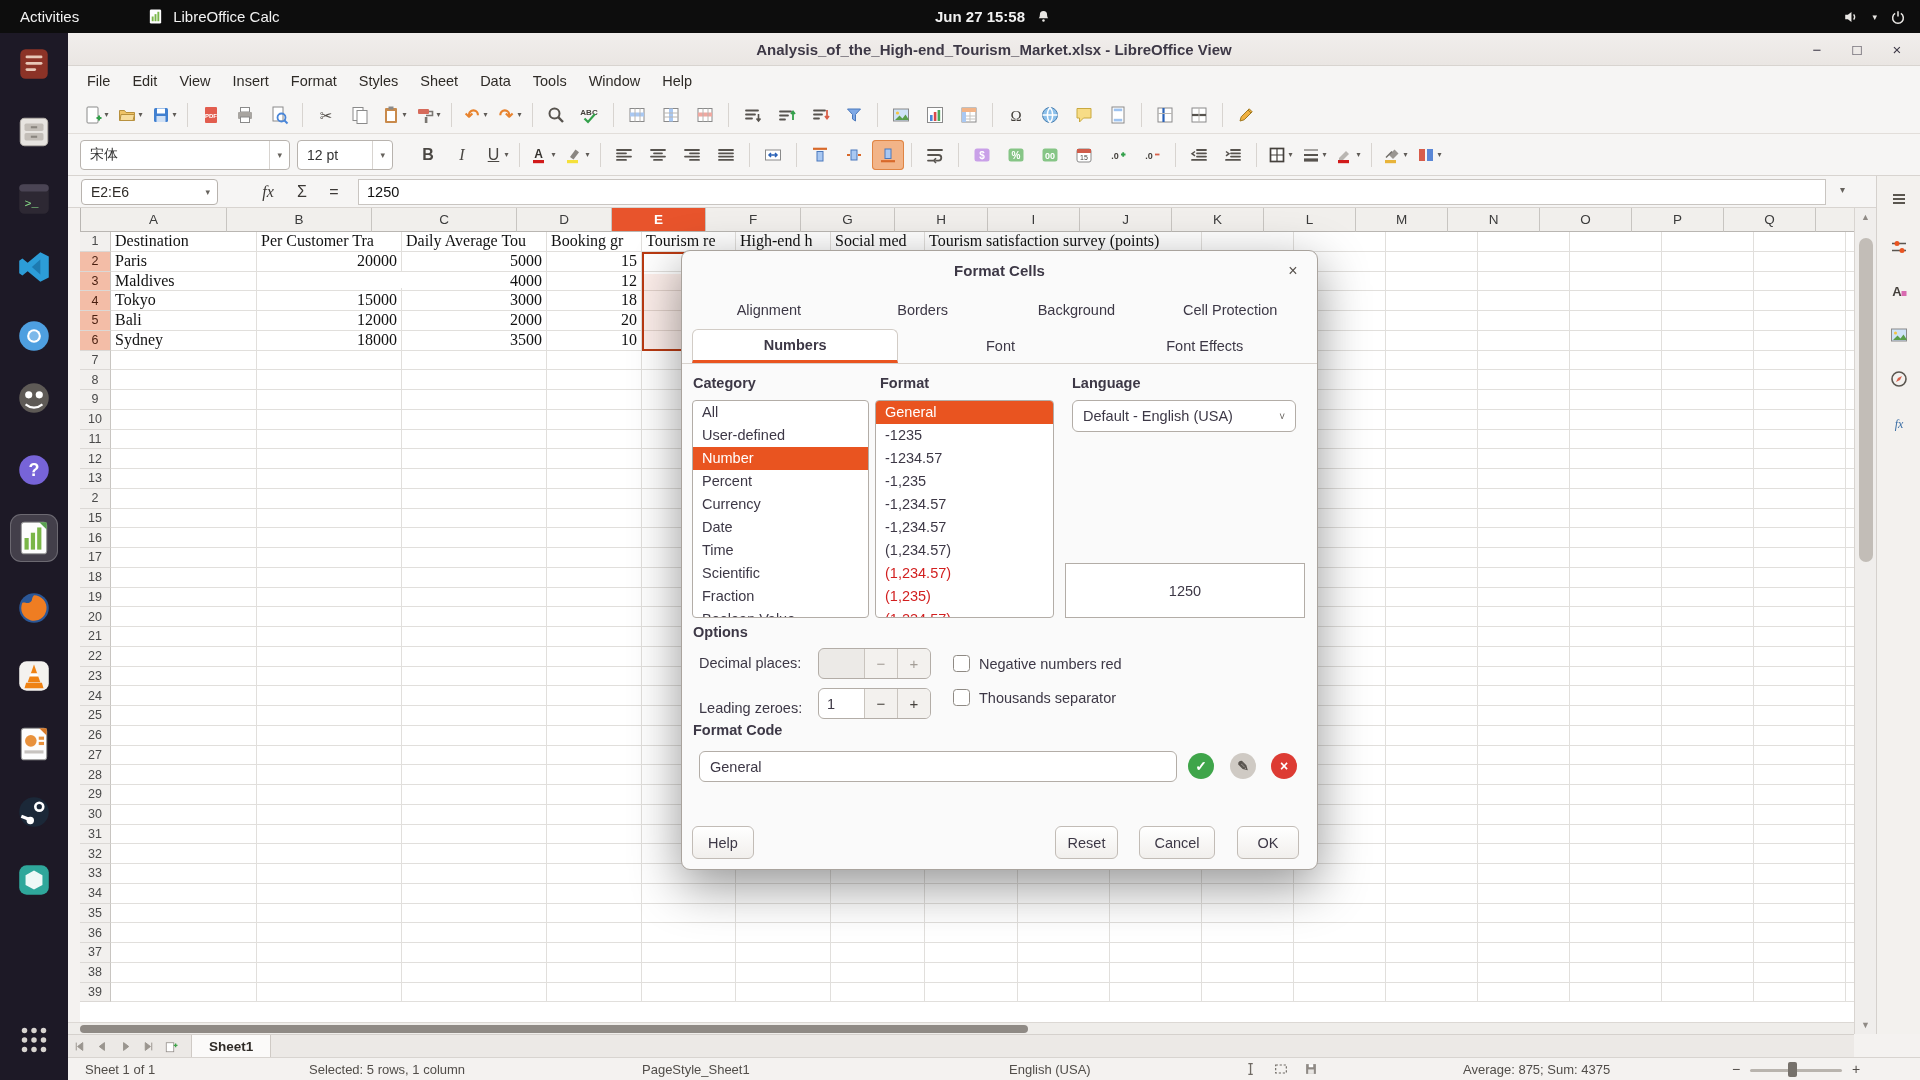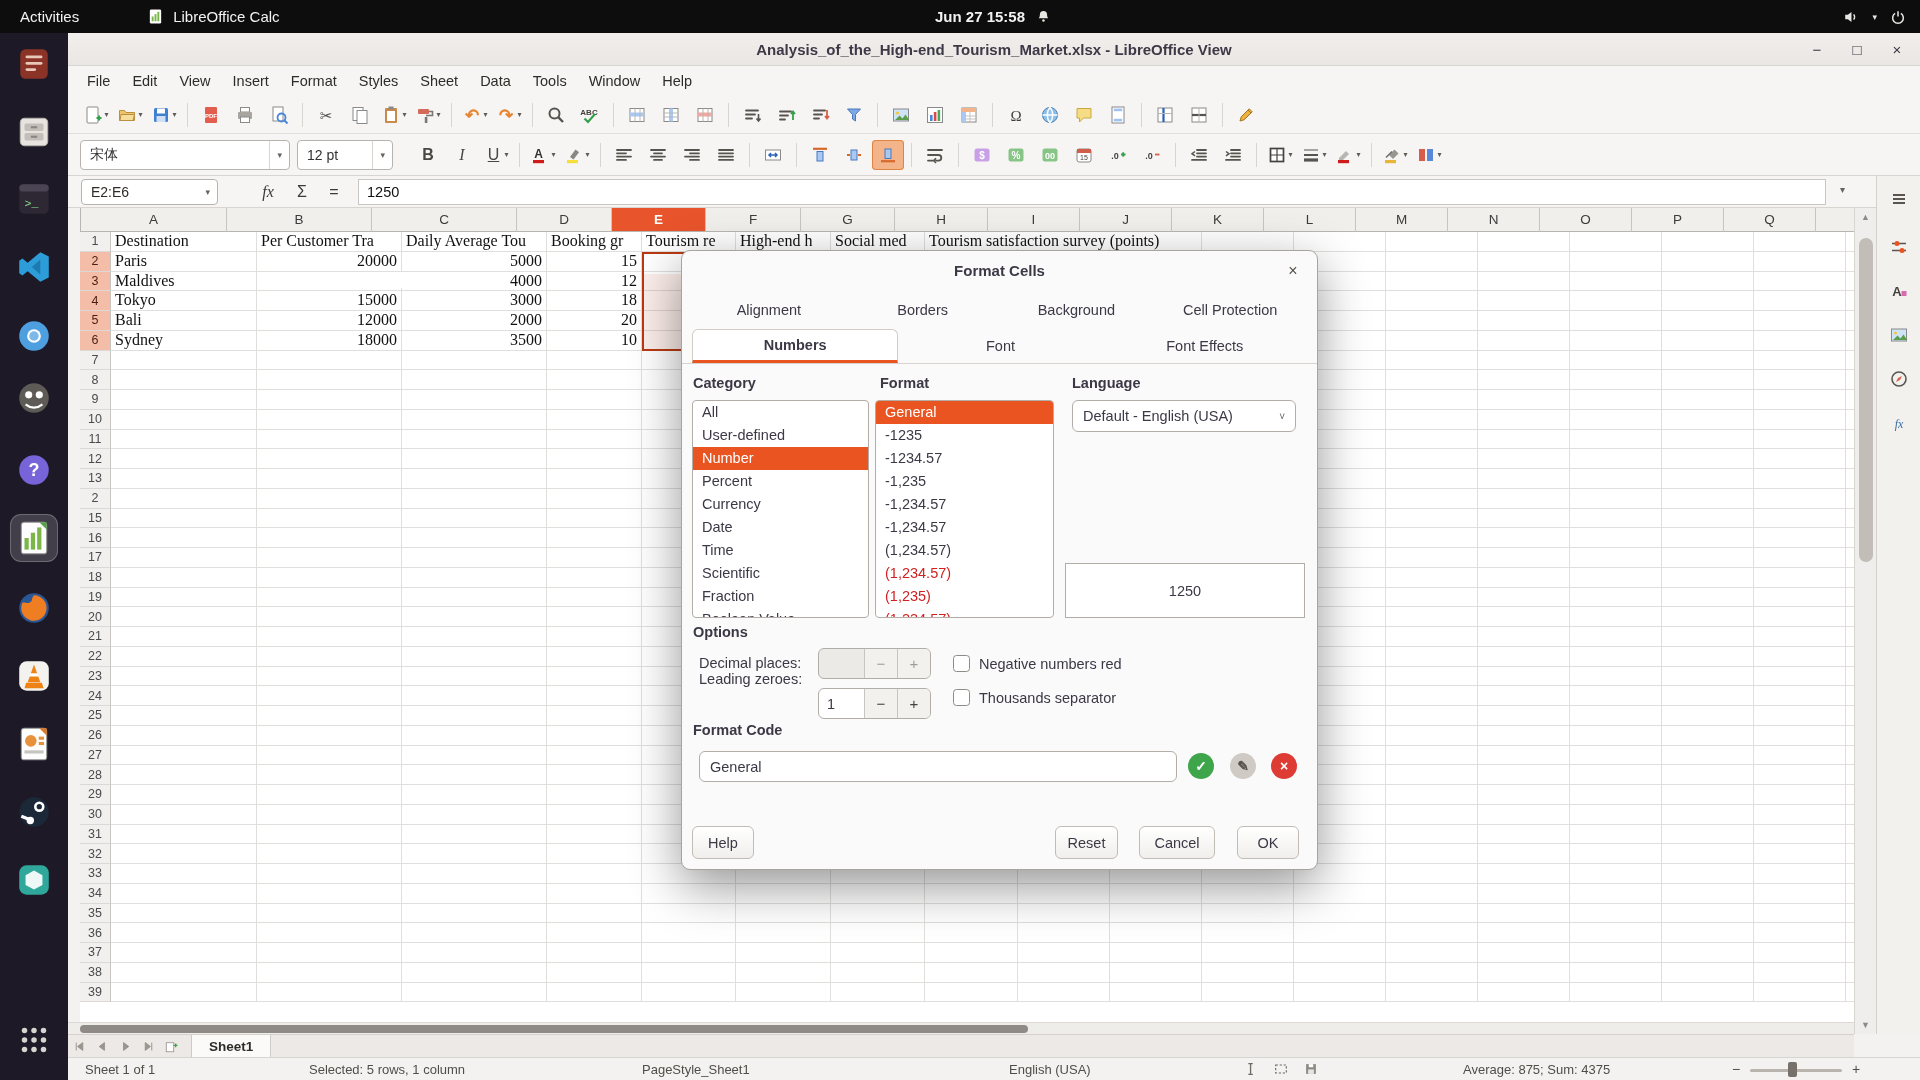--- a/index.html
+++ b/index.html
@@ -1890,21 +1890,21 @@
     <div class="spin disabled" style="left:136px;top:397px">
       <div class="spin-val"></div>
       <div class="spin-btn">−</div>
       <div class="spin-btn">+</div>
     </div>
     <div class="chk" style="left:271px;top:404px">
       <span class="box"></span>
       <span>Negative numbers red</span>
     </div>
 
-    <div class="flabel" style="left:17px;top:420px">Leading zeroes:</div>
+    <div class="flabel" style="left:17px;top:449px">Leading zeroes:</div>
     <div class="spin" style="left:136px;top:437px">
       <div class="spin-val">1</div>
       <div class="spin-btn">−</div>
       <div class="spin-btn">+</div>
     </div>
     <div class="chk" style="left:271px;top:438px">
       <span class="box"></span>
       <span>Thousands separator</span>
     </div>
 

